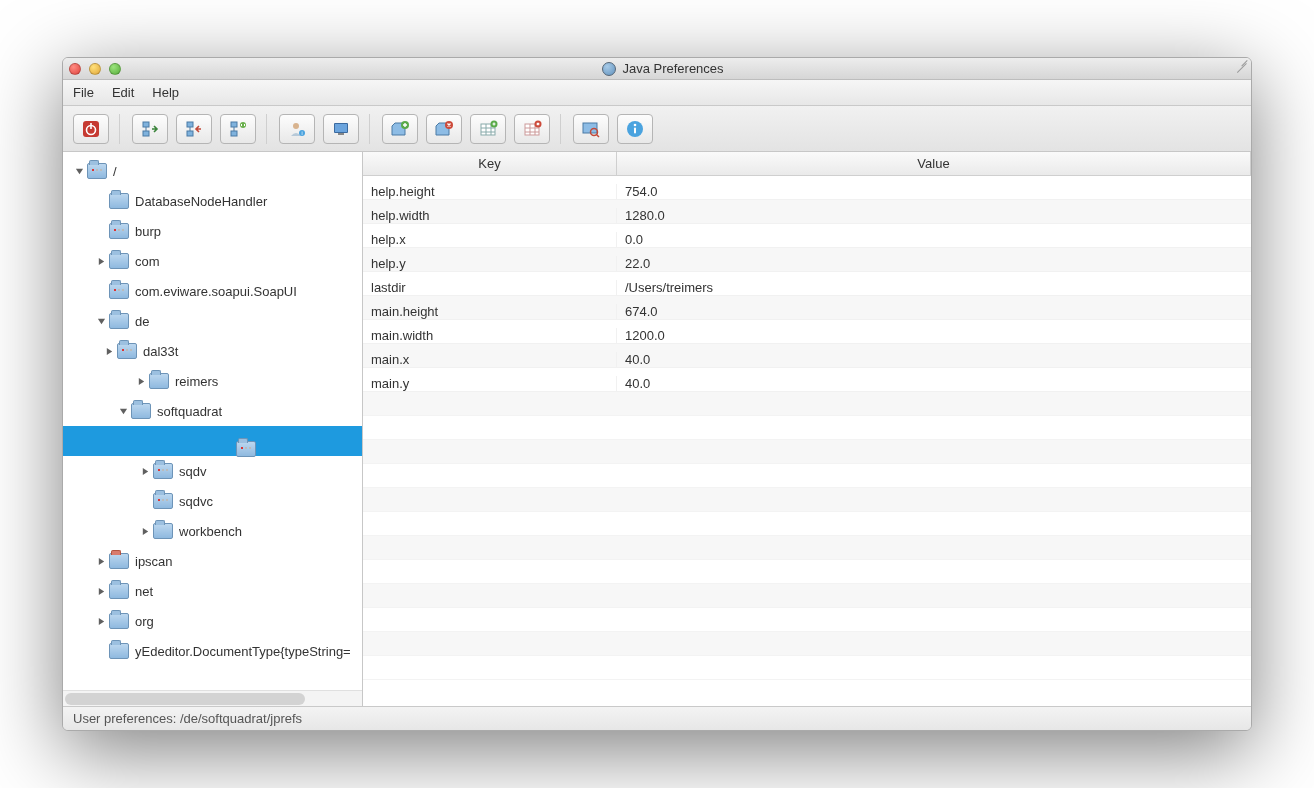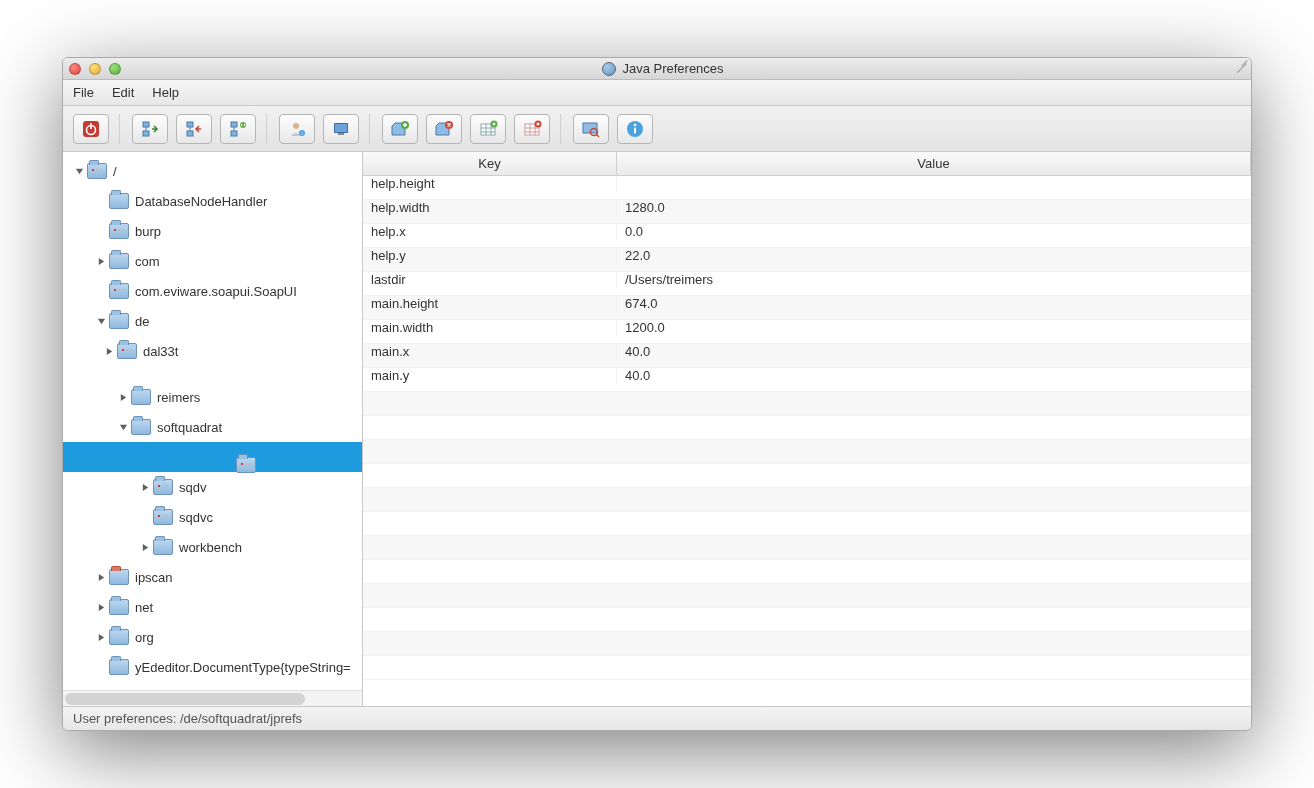--- a/index.html
+++ b/index.html
@@ -148,21 +148,21 @@
 .table-header {
   height:24px;
   display:flex;
   background:linear-gradient(#fafafa,#eaeaea);
   border-bottom:1px solid #cfcfcf;
 }
 .th { display:flex; align-items:center; justify-content:center; font-size:13px; color:#333; border-right:1px solid #cfcfcf; }
 .th.key { width:254px; }
 .th.val { flex:1; }
 .table-body { flex:1; overflow-y:auto; }
-.trow { height:24px; display:flex; align-items:flex-start; border-bottom:1px solid #f1f1f1; }
+.trow { height:24px; display:flex; align-items:flex-end; border-bottom:1px solid #f1f1f1; }
 .trow:nth-child(even) { background:#f7f7f7; }
 .trow .cell { padding:0 8px; font-size:13px; color:#333; overflow:hidden; text-overflow:ellipsis; white-space:nowrap; }
 .trow .cell.key { width:254px; border-right:1px solid #f1f1f1; }
 .trow .cell.val { flex:1; }
 .trow.empty { border-bottom:1px solid #f3f3f3; }
 
 .statusbar {
   height:24px;
   background:linear-gradient(#f3f3f3,#e7e7e7);
   border-top:1px solid #c9c9c9;
@@ -355,21 +355,21 @@
             </div>
             <div class="tree-row" style="padding-left: 40px;">
               <span class="arrow">
                 <svg viewBox="0 0 10 10">
                   <path d="M2 1 L8 5 L2 9 z"></path>
                 </svg>
               </span>
               <span class="folder-icon dotted"></span>
               <span>dal33t</span>
             </div>
-            <div class="tree-row" style="padding-left: 54px; margin-top: 16px;">
+            <div class="tree-row" style="padding-left: 72px;">
               <span class="arrow">
                 <svg viewBox="0 0 10 10">
                   <path d="M2 1 L8 5 L2 9 z"></path>
                 </svg>
               </span>
               <span class="folder-icon"></span>
               <span>reimers</span>
             </div>
             <div class="tree-row" style="padding-left: 54px;">
               <span class="arrow">
@@ -446,20 +446,21 @@
           </div>
     </div>
     <div class="table-pane">
       <div class="table-header">
         <div class="th key">Key</div>
         <div class="th val">Value</div>
       </div>
       <div class="table-body" id="tbody">
             <div class="trow">
               <div class="cell key">help.height</div>
+              <div class="cell val">754.0</div>
             </div>
             <div class="trow">
               <div class="cell key">help.width</div>
               <div class="cell val">1280.0</div>
             </div>
             <div class="trow">
               <div class="cell key">help.x</div>
               <div class="cell val">0.0</div>
             </div>
             <div class="trow">

